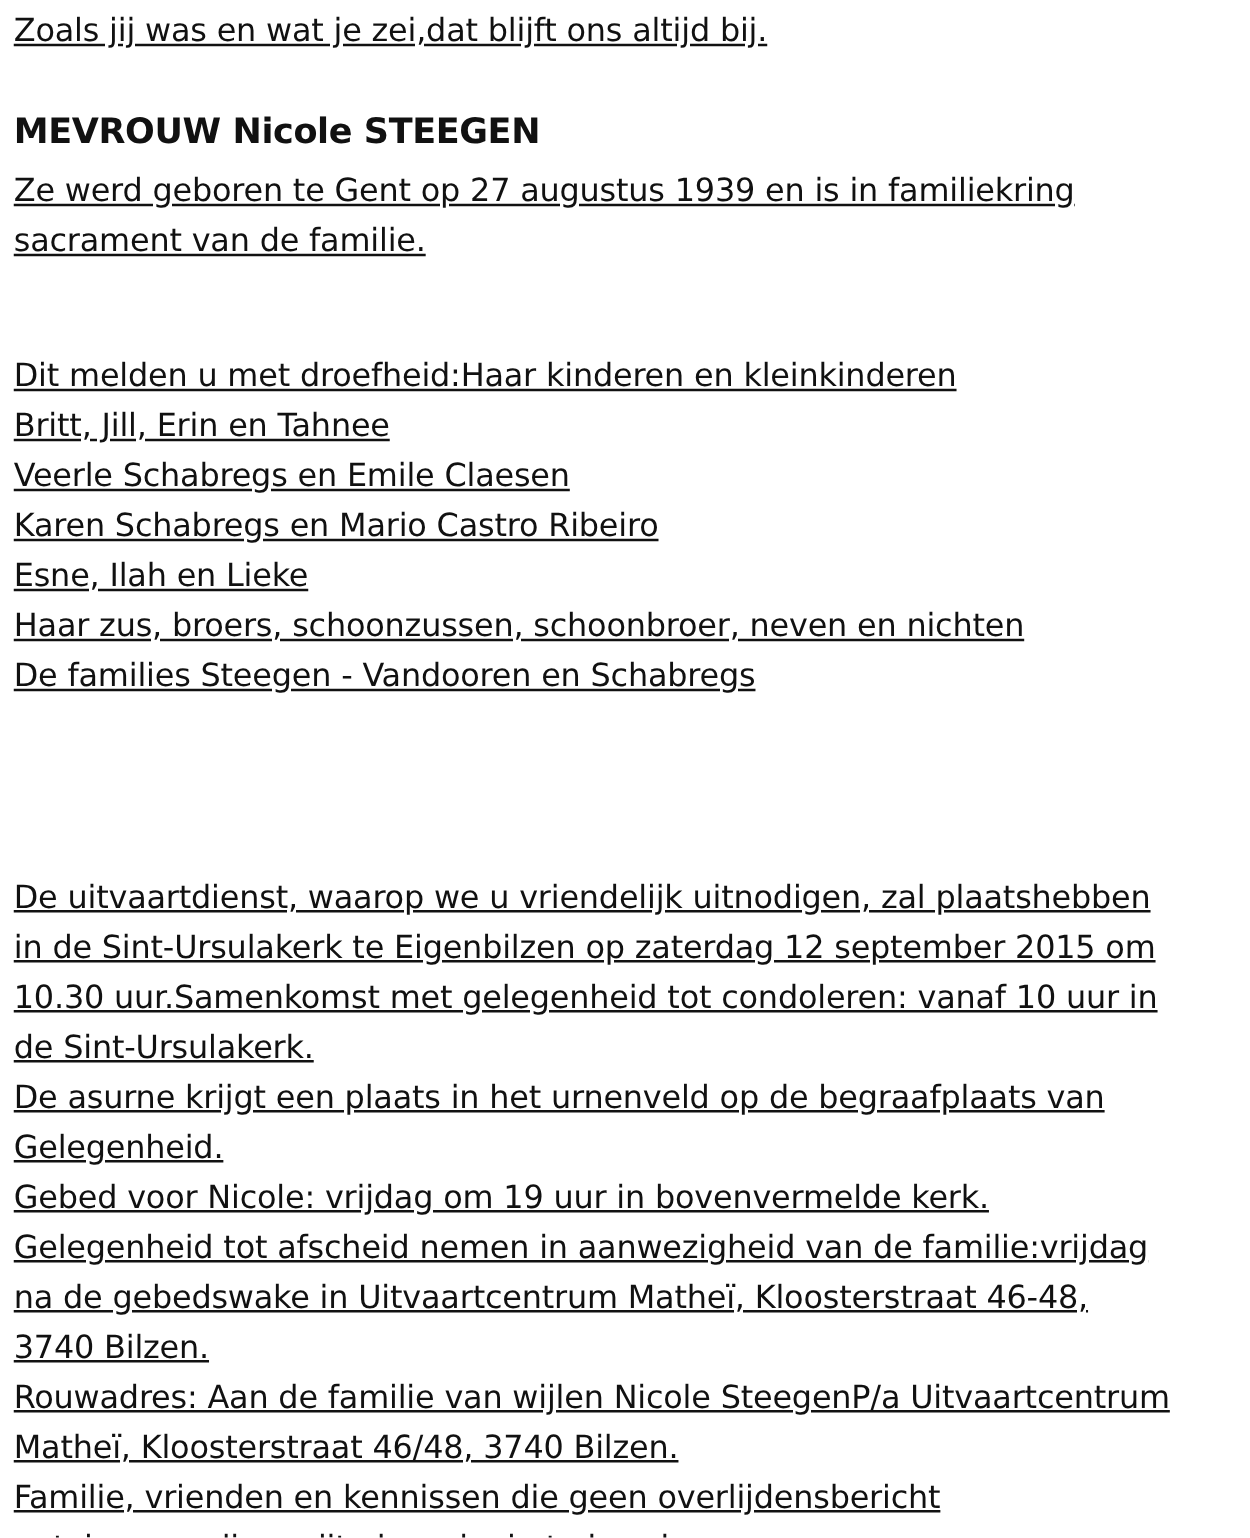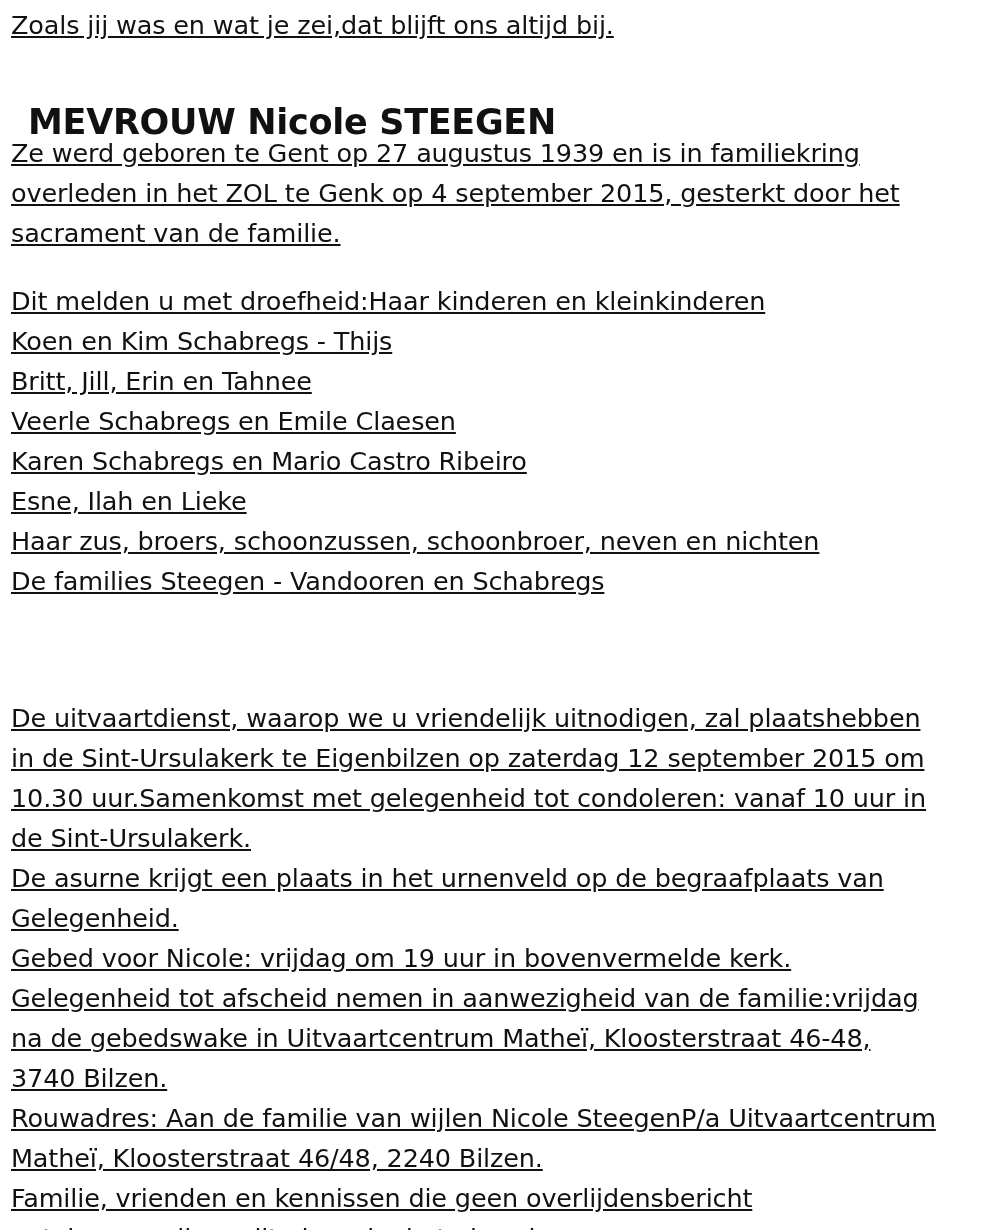--- a/index.html
+++ b/index.html
@@ -31,71 +31,69 @@
     }
     .motto {
       position: absolute;
       top: 5px;
       left: 0;
     }
     .heading {
       position: absolute;
       top: 82px;
       left: 0;
-      font-size: 35px;
+      font-size: 28px;
       line-height: 46px;
       font-weight: bold;
       white-space: nowrap;
       letter-spacing: -0.3px;
-      margin: 17px;
+      margin: 0;
     }
     .block {
       position: absolute;
       left: 0;
     }
     .intro { top: 133px; }
     .family { top: 281px; }
     .details { top: 653px; margin-top: 45px; }
   </style>
 </head>
 <body>
 
 <div class="page">
 
   <div class="line motto">Zoals jij was en wat je zei,dat blijft ons altijd bij.</div>
 
   <h1 class="heading">MEVROUW Nicole STEEGEN</h1>
 
   <div class="block intro">
     <div class="line">Ze werd geboren te Gent op 27 augustus 1939 en is in familiekring</div>
-    <div class="line">overleden in het ZOL te Genk op 4 september 2015, gesterkt door het</div>
     <div class="line">sacrament van de familie.</div>
   </div>
 
   <div class="block family">
     <div class="line">Dit melden u met droefheid:Haar kinderen en kleinkinderen</div>
-    <div class="line">Koen en Kim Schabregs - Thijs</div>
     <div class="line">Britt, Jill, Erin en Tahnee</div>
     <div class="line">Veerle Schabregs en Emile Claesen</div>
     <div class="line">Karen Schabregs en Mario Castro Ribeiro</div>
     <div class="line">Esne, Ilah en Lieke</div>
     <div class="line">Haar zus, broers, schoonzussen, schoonbroer, neven en nichten</div>
     <div class="line">De families Steegen - Vandooren en Schabregs</div>
   </div>
 
   <div class="block details">
     <div class="line">De uitvaartdienst, waarop we u vriendelijk uitnodigen, zal plaatshebben</div>
     <div class="line">in de Sint-Ursulakerk te Eigenbilzen op zaterdag 12 september 2015 om</div>
     <div class="line">10.30 uur.Samenkomst met gelegenheid tot condoleren: vanaf 10 uur in</div>
     <div class="line">de Sint-Ursulakerk.</div>
     <div class="line">De asurne krijgt een plaats in het urnenveld op de begraafplaats van</div>
     <div class="line">Gelegenheid.</div>
     <div class="line">Gebed voor Nicole: vrijdag om 19 uur in bovenvermelde kerk.</div>
     <div class="line">Gelegenheid tot afscheid nemen in aanwezigheid van de familie:vrijdag</div>
     <div class="line">na de gebedswake in Uitvaartcentrum Matheï, Kloosterstraat 46-48,</div>
     <div class="line">3740 Bilzen.</div>
     <div class="line">Rouwadres: Aan de familie van wijlen Nicole SteegenP/a Uitvaartcentrum</div>
-    <div class="line">Matheï, Kloosterstraat 46/48, 2240 Bilzen.</div>
+    <div class="line">Matheï, Kloosterstraat 46/48, 3740 Bilzen.</div>
     <div class="line">Familie, vrienden en kennissen die geen overlijdensbericht</div>
     <div class="line">ontvingen,gelieve dit als zodanig te beschouwen.</div>
   </div>
 
 </div>
 
 </body></html>

